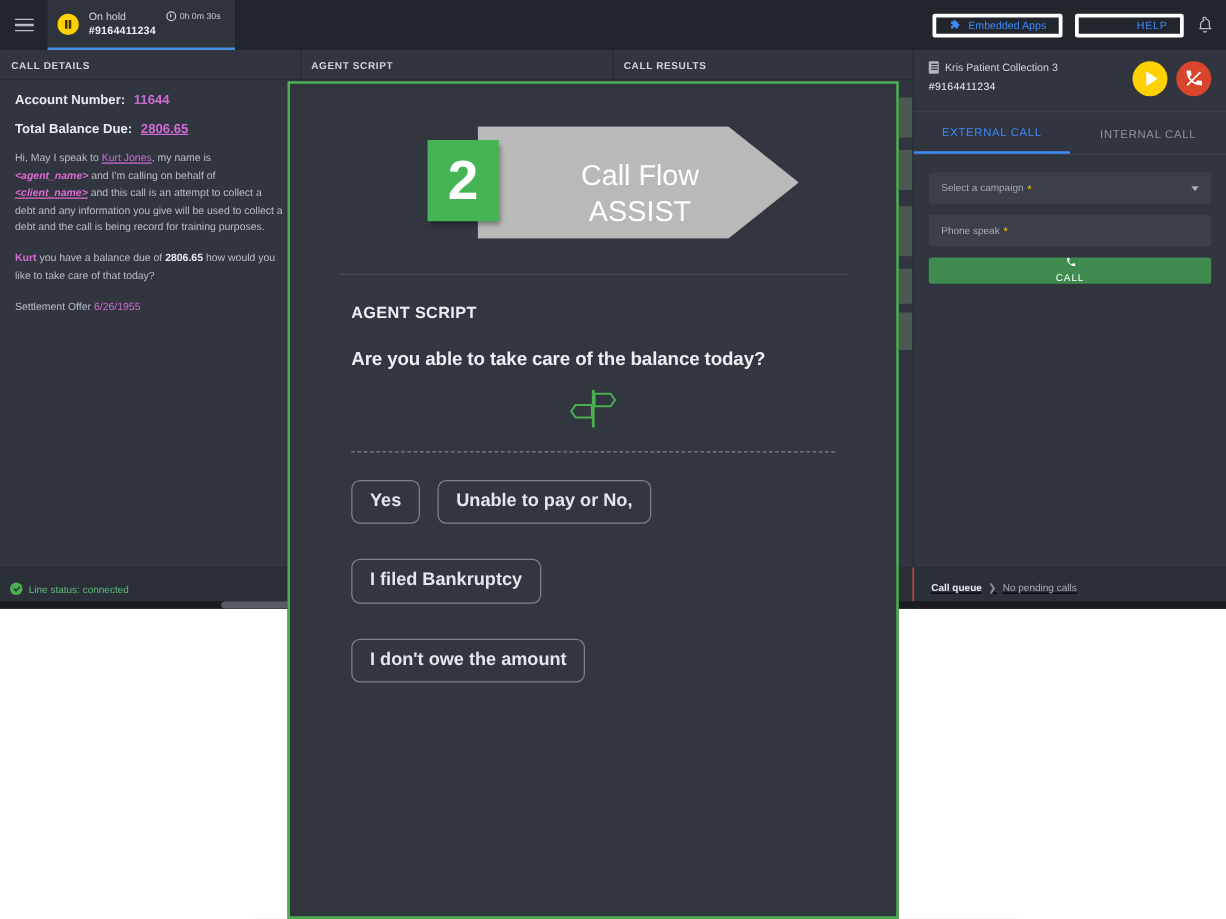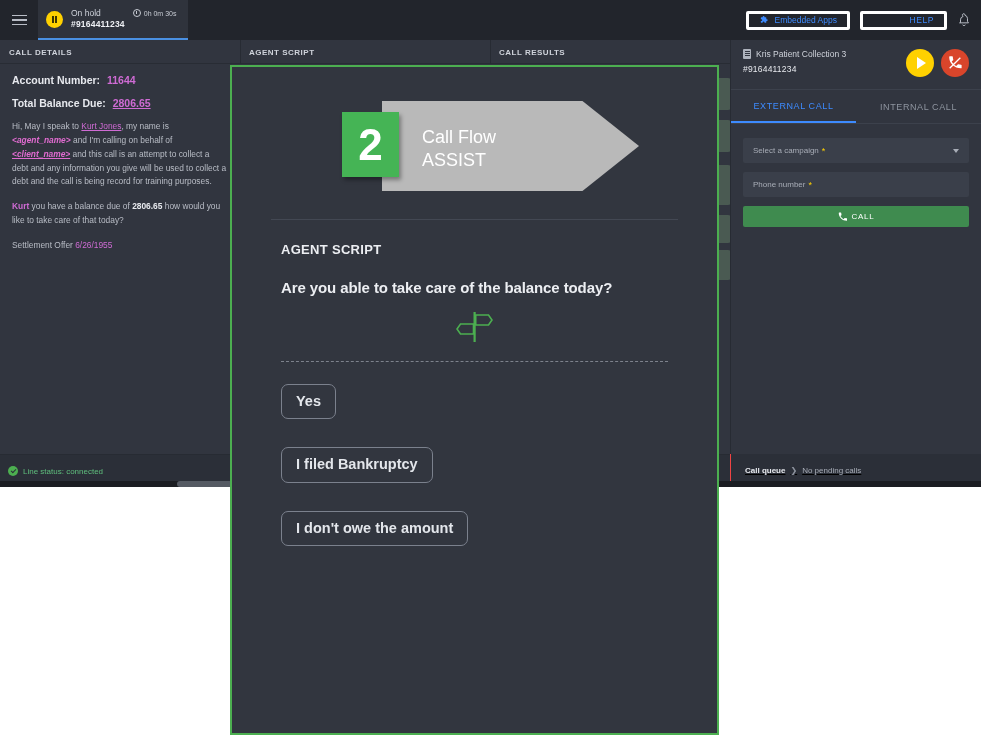--- a/index.html
+++ b/index.html
@@ -142,21 +142,21 @@
   }
   .req { color:#ffd100; margin-left:3px; font-size:9px; }
   .caret {
     position:absolute; right:10px; width:0;height:0;
     border-left:3.5px solid transparent;border-right:3.5px solid transparent;
     border-top:4px solid #a8adb7;
   }
   .call-btn {
     height:21px;background:#3f8b4f;border-radius:2px;color:#fff;
     font-size:8px;letter-spacing:.7px;display:flex;align-items:center;
-    justify-content:center;gap:5px;cursor:pointer;
+    justify-content:center;gap:5px;cursor:pointer;flex-direction:column;
   }
 
   
   .status-bar {
     position:absolute; bottom:0; left:0; width:981px; height:33px;
     background:#2b2f38; border-top:1px solid #272b33;
     display:flex; align-items:center;
   }
   .line-status { font-size:8px; color:#5fbf7d; display:flex; align-items:center; gap:5px; padding-left:8px;}
   .chk {
@@ -198,22 +198,22 @@
   }
   .chev {
     position:absolute; left:150px; top:15px;
     width:257px; height:90px;
     background:#b9b9b9;
     clip-path: polygon(0 0, 78% 0, 100% 50%, 78% 100%, 0 100%);
     filter: drop-shadow(2px 3px 3px rgba(0,0,0,.35));
   }
   .chev-label {
     position:absolute; left:190px; top:40px;
-    width:180px; 
-    font-size:18px; color:#ffffff; line-height:1.28;
+    width:180px; text-align:center;
+    font-size:23px; color:#ffffff; line-height:1.28;
     font-family:"Liberation Sans", sans-serif;
   }
   .step-badge {
     position:absolute; left:110px; top:26px;
     width:57px; height:65px; background:#45b455;
     display:flex; align-items:center; justify-content:center;
     color:#fff; font-size:44px; font-weight:bold;
     box-shadow: 2px 3px 4px rgba(0,0,0,.35);
   }
   .modal-hr { height:1px; background:#434853; margin:18px 39px 0 39px; }
@@ -344,21 +344,21 @@
       <div class="tab active">EXTERNAL CALL</div>
       <div class="tab">INTERNAL CALL</div>
     </div>
     <div class="rp-body">
       <div class="field">
         <span>Select a campaign</span>
         <span class="req">*</span>
         <span class="caret"></span>
       </div>
       <div class="field">
-        <span>Phone number</span>
+        <span>Phone speak</span>
         <span class="req">*</span>
       </div>
       <div class="call-btn">
         <svg width="9" height="9" viewBox="0 0 24 24">
           <path fill="#fff" d="M6.6 10.8c1.8 3.5 4.8 6.4 8.3 8.2l2.8-2.8c.35-.35.86-.46 1.3-.31 1.45.48 3 .74 4.6.74.64 0 1.15.52 1.15 1.15v4.4c0 .64-.51 1.15-1.15 1.15C11.3 23.3 2 14 2 2.65 2 2.02 2.52 1.5 3.15 1.5h4.4c.64 0 1.15.52 1.15 1.15 0 1.6.26 3.15.74 4.6.15.45.04.95-.31 1.3z"></path>
         </svg>
         <span>CALL</span>
       </div>
     </div>
   </div>
@@ -401,19 +401,20 @@
         <rect x="18.5" y="1" width="2.2" height="30" fill="#4caf50"></rect>
         <path d="M20.7 4 H33.5 L37 9 L33.5 14 H20.7 Z" fill="none" stroke="#4caf50" stroke-width="1.6"></path>
         <path d="M18.5 13 H5.5 L2 18 L5.5 23 H18.5 Z" fill="none" stroke="#4caf50" stroke-width="1.6"></path>
       </svg>
     </div>
 
     <div class="dashed"></div>
 
     <div class="answers">
       <button class="ans">Yes</button>
+      <button class="ans">Unable to pay or No,</button>
       <div class="row-break"></div>
       <button class="ans">I filed Bankruptcy</button>
       <div class="row-break"></div>
       <button class="ans">I don't owe the amount</button>
     </div>
   </div>
 </div>
 
 </body></html>

